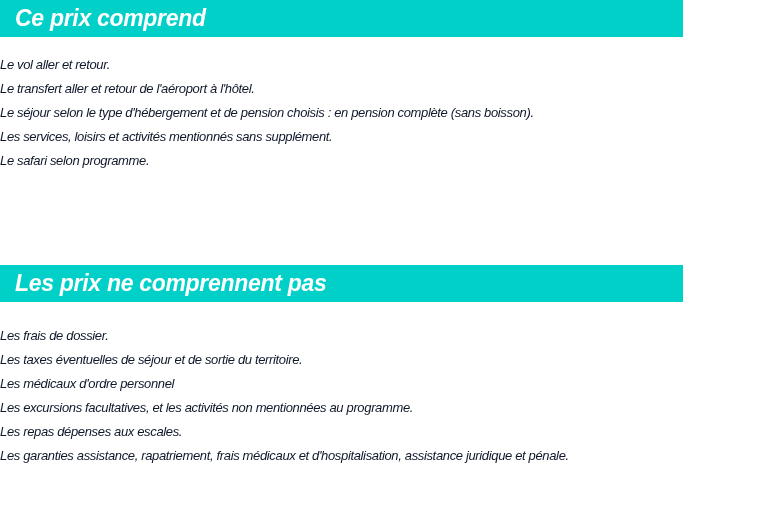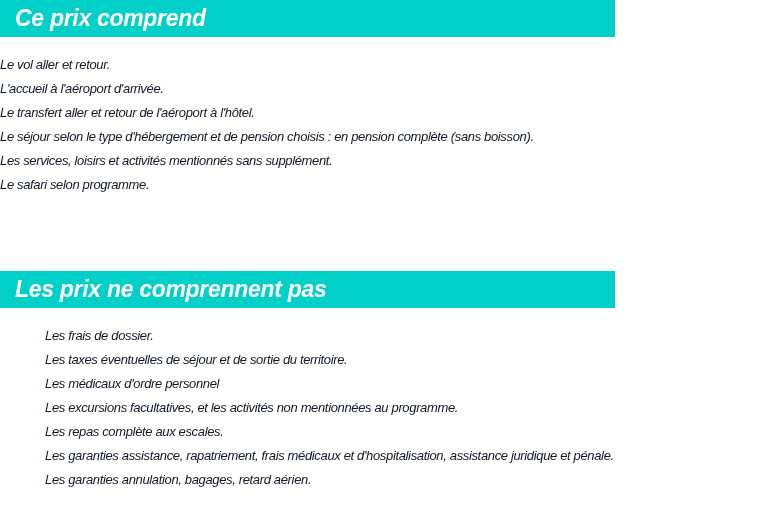--- a/index.html
+++ b/index.html
@@ -10,68 +10,66 @@
     body {
       width: 758px;
       height: 532px;
       overflow: hidden;
       position: relative;
       font-family: "Liberation Sans", "DejaVu Sans", sans-serif;
     }
     .section-header {
       position: absolute;
       left: 0;
-      width: 615px;
+      width: 683px;
       height: 37px;
       background: #00d0c8;
       box-sizing: border-box;
       padding-left: 15px;
       color: #ffffff;
       font-style: italic;
       font-weight: bold;
       font-size: 23px;
       line-height: 37px;
       letter-spacing: -0.3px;
     }
     #header-included { top: 0; }
-    #header-excluded { top: 271px; }
+    #header-excluded { top: 265px; }
     .item-list {
       position: absolute;
       left: 0;
       margin: 0;
       padding: 0;
       list-style: none;
     }
     #list-included { top: 54px; }
-    #list-excluded { top: 325px; padding-left: 45px; }
+    #list-excluded { top: 325px; }
     .item-list li {
       height: 24px;
       line-height: 22px;
       font-size: 13px;
       font-style: italic;
       color: #0f172a;
       white-space: nowrap;
       letter-spacing: -0.35px;
     }
   </style>
 </head>
 <body>
 
 <div class="section-header" id="header-included">Ce prix comprend</div>
 <ul class="item-list" id="list-included">
   <li>Le vol aller et retour.</li>
-  <li>L'accueil à l'aéroport d'arrivée.</li>
   <li>Le transfert aller et retour de l'aéroport à l'hôtel.</li>
   <li>Le séjour selon le type d'hébergement et de pension choisis : en pension complète (sans boisson).</li>
   <li>Les services, loisirs et activités mentionnés sans supplément.</li>
   <li>Le safari selon programme.</li>
 </ul>
 
 <div class="section-header" id="header-excluded">Les prix ne comprennent pas</div>
 <ul class="item-list" id="list-excluded">
   <li>Les frais de dossier.</li>
   <li>Les taxes éventuelles de séjour et de sortie du territoire.</li>
   <li>Les médicaux d'ordre personnel</li>
   <li>Les excursions facultatives, et les activités non mentionnées au programme.</li>
-  <li>Les repas complète aux escales.</li>
+  <li>Les repas dépenses aux escales.</li>
   <li>Les garanties assistance, rapatriement, frais médicaux et d'hospitalisation, assistance juridique et pénale.</li>
-  <li>Les garanties annulation, bagages, retard aérien.</li>
 </ul>
 
 </body></html>

